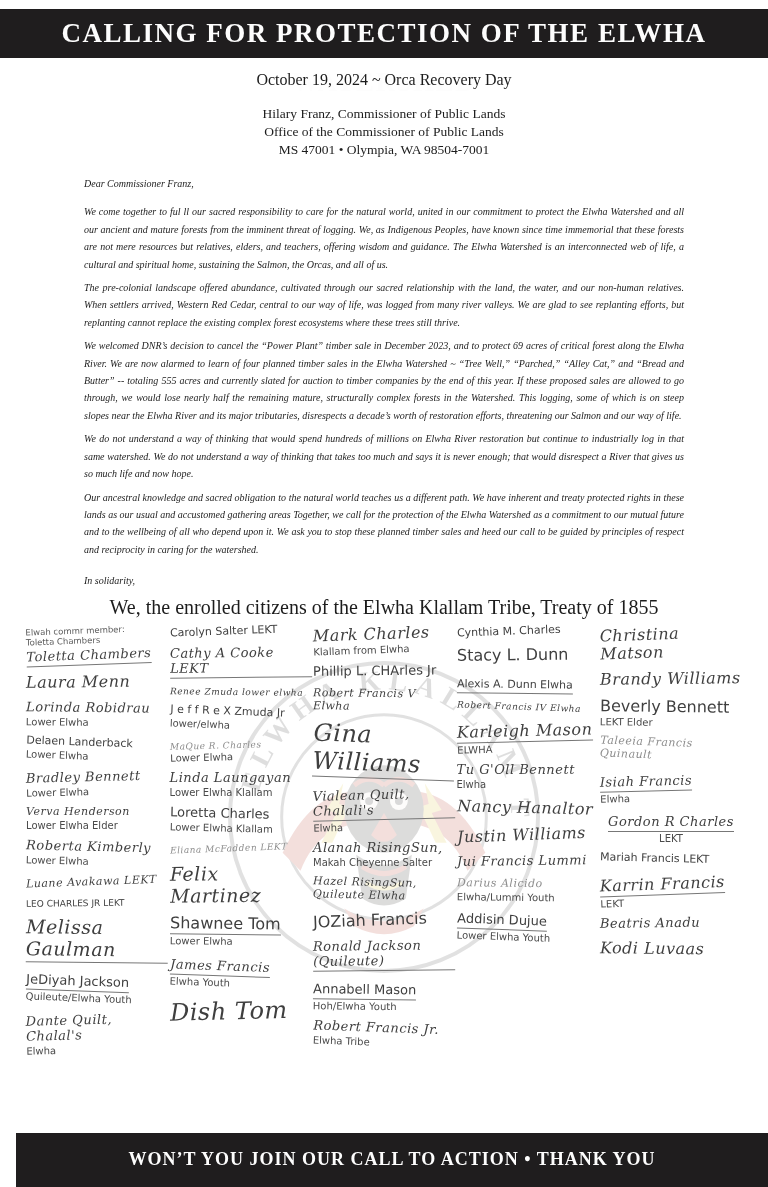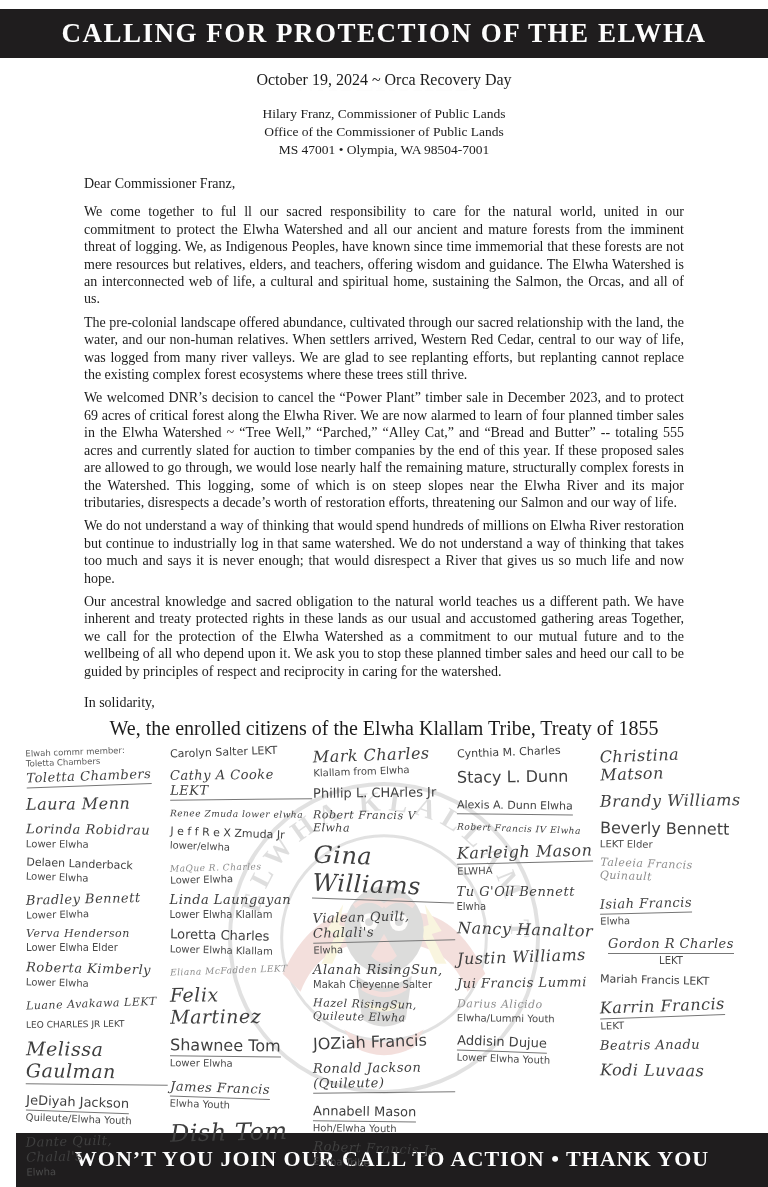--- a/index.html
+++ b/index.html
@@ -1,24 +1,24 @@
 <!DOCTYPE html>
 <html><head>
 <meta charset="utf-8">
 <style>
   html,body{margin:0;padding:0;background:#ffffff;}
   .page{position:relative;width:768px;height:1187px;background:#fff;overflow:hidden;
         font-family:"Liberation Serif",serif;color:#1c1c1c;}
   .banner{background:#1f1d1e;color:#fdfdfd;text-align:center;font-weight:bold;}
   .banner.top{margin-top:9px;height:49px;line-height:49px;font-size:27px;letter-spacing:1.5px;}
   .banner.bottom{position:absolute;left:16px;right:0;bottom:0;height:54px;line-height:52px;
-        font-size:22px;letter-spacing:1px;}
+        font-size:18px;letter-spacing:1px;}
   .dateline{text-align:center;margin-top:13px;font-size:16px;}
   .recipient{text-align:center;margin-top:16px;font-size:13.5px;line-height:18px;}
-  .letter-body{width:600px;margin:16px auto 1px;font-size:14px;line-height:17.4px;text-align:justify;}
+  .letter-body{width:600px;margin:16px auto 1px;font-size:10px;line-height:17.4px;text-align:justify;font-style:italic;}
   .letter-body p{margin:0 0 6px 0;}
   .letter-body p.salutation{margin-bottom:11px;text-align:left;}
   .letter-body p.closing{margin:14px 0 0 0;text-align:left;}
   .signers-heading{margin:6px 0 0 0;text-align:center;font-size:20px;font-weight:normal;
         font-family:"Liberation Serif",serif;}
   .sig-area{position:relative;margin-top:6px;height:382px;padding:0 26px;}
   .seal{position:absolute;top:33px;left:50%;transform:translateX(-50%);width:318px;height:318px;
         opacity:0.16;z-index:1;}
   .sig-grid{position:relative;z-index:2;display:flex;justify-content:space-between;height:100%;}
   .sig-col{width:142px;display:flex;flex-direction:column;}

